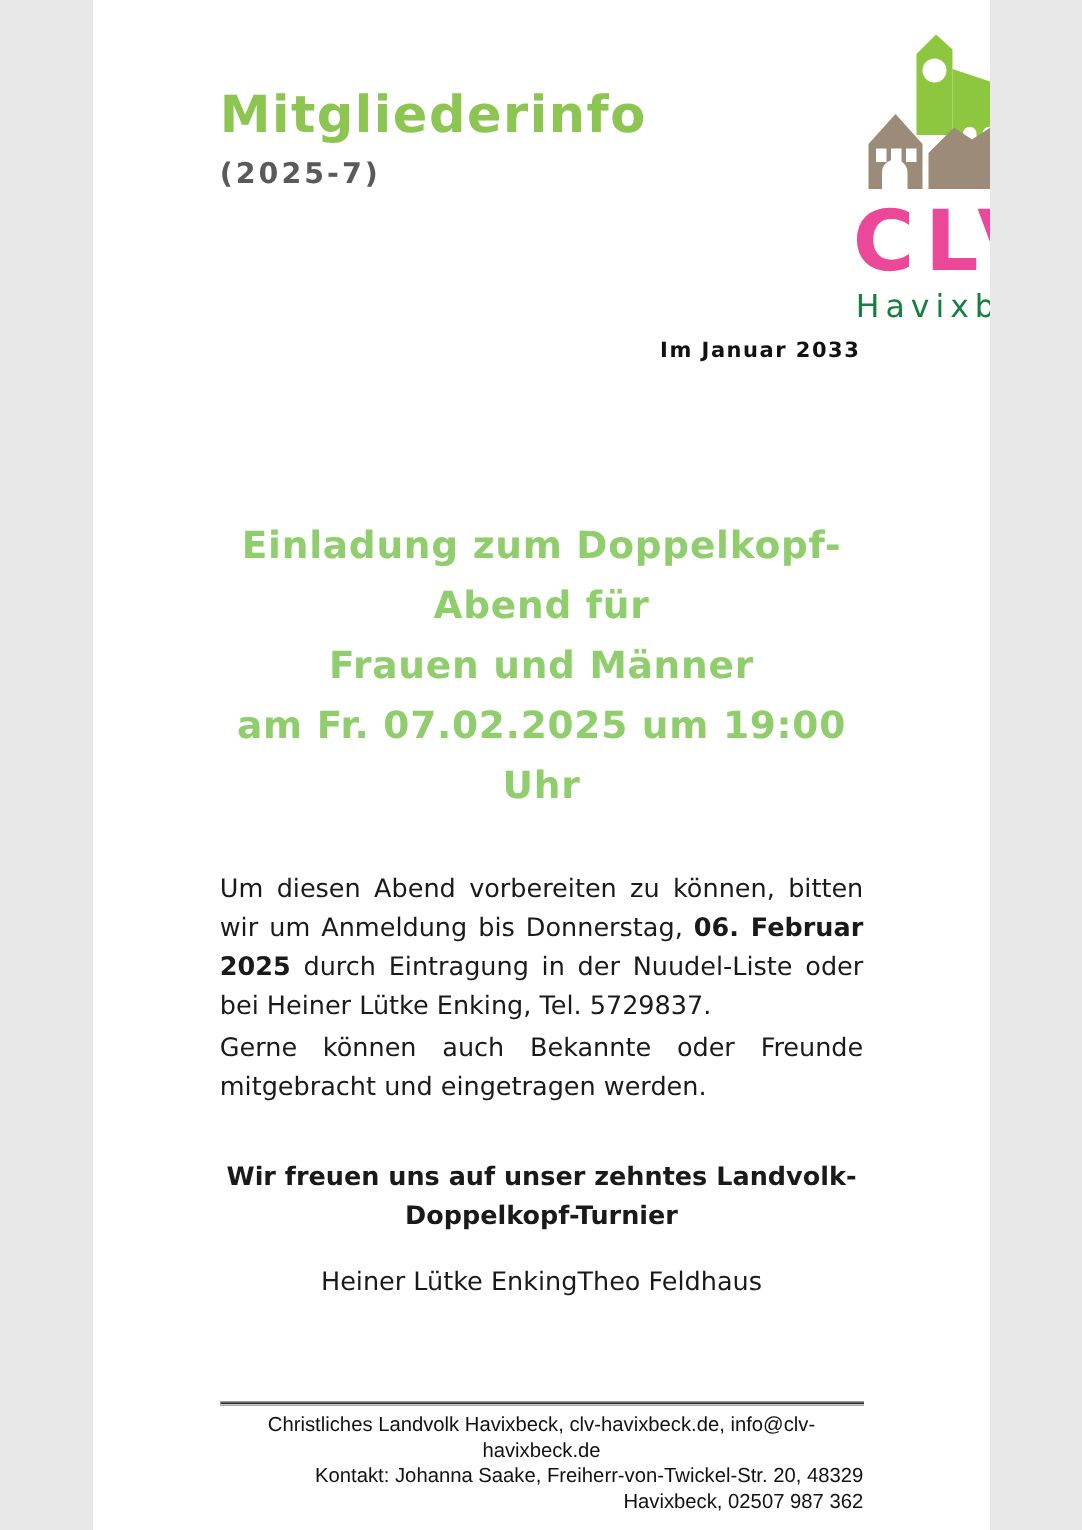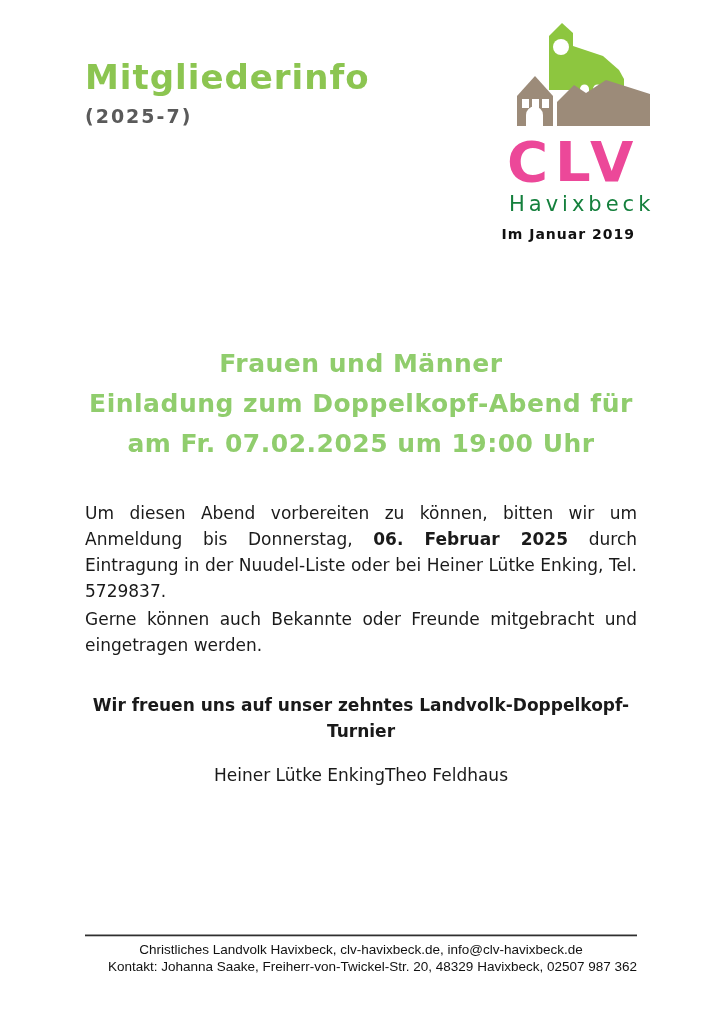--- a/index.html
+++ b/index.html
@@ -1,19 +1,19 @@
 <!DOCTYPE html>
 <html><head>
 <meta charset="utf-8">
 <style>
   * { margin: 0; padding: 0; box-sizing: border-box; }
   html, body { background: #e8e8e8; }
   .page {
     position: relative;
-    width: 721px;
+    width: 598px;
     height: 1020px;
     margin: 0 auto;
     background: #ffffff;
     font-family: "DejaVu Sans", "Liberation Sans", sans-serif;
     color: #1a1a1a;
     overflow: hidden;
   }
 
   
   .title-block {
@@ -156,26 +156,26 @@
       <rect x="27" y="79" width="7" height="9" fill="#ffffff"></rect>
       <rect x="37" y="79" width="7" height="9" fill="#ffffff"></rect>
       <path d="M21,106 v-11 a8.5,8.5 0 0 1 17,0 v11 z" fill="#ffffff"></path>
 
       <polygon points="52,106 52,82 69,65 81,73 101,60 145,74 145,106" fill="#9c8b79"></polygon>
     </svg>
     <div class="logo-acronym">CLV</div>
     <div class="logo-place">Havixbeck</div>
   </div>
 
-  <div class="date-line">Im Januar 2019</div>
+  <div class="date-line">Im Januar 2033</div>
 
   <div class="main">
     <div class="invite">
+      <div>Einladung zum Doppelkopf-Abend für</div>
       <div>Frauen und Männer</div>
-      <div>Einladung zum Doppelkopf-Abend für</div>
       <div>am Fr. 07.02.2025 um 19:00 Uhr</div>
     </div>
 
     <p class="para first"><span>Um diesen Abend vorbereiten zu können, bitten wir um Anmeldung bis Donnerstag, </span><strong>06. Februar 2025</strong><span> durch Eintragung in der Nuudel-Liste oder bei Heiner Lütke Enking, Tel. 5729837.</span></p>
 
     <p class="para second">Gerne können auch Bekannte oder Freunde mitgebracht und eingetragen werden.</p>
 
     <p class="center-line">Wir freuen uns auf unser zehntes Landvolk-Doppelkopf-Turnier</p>
 
     <div class="signatures">

